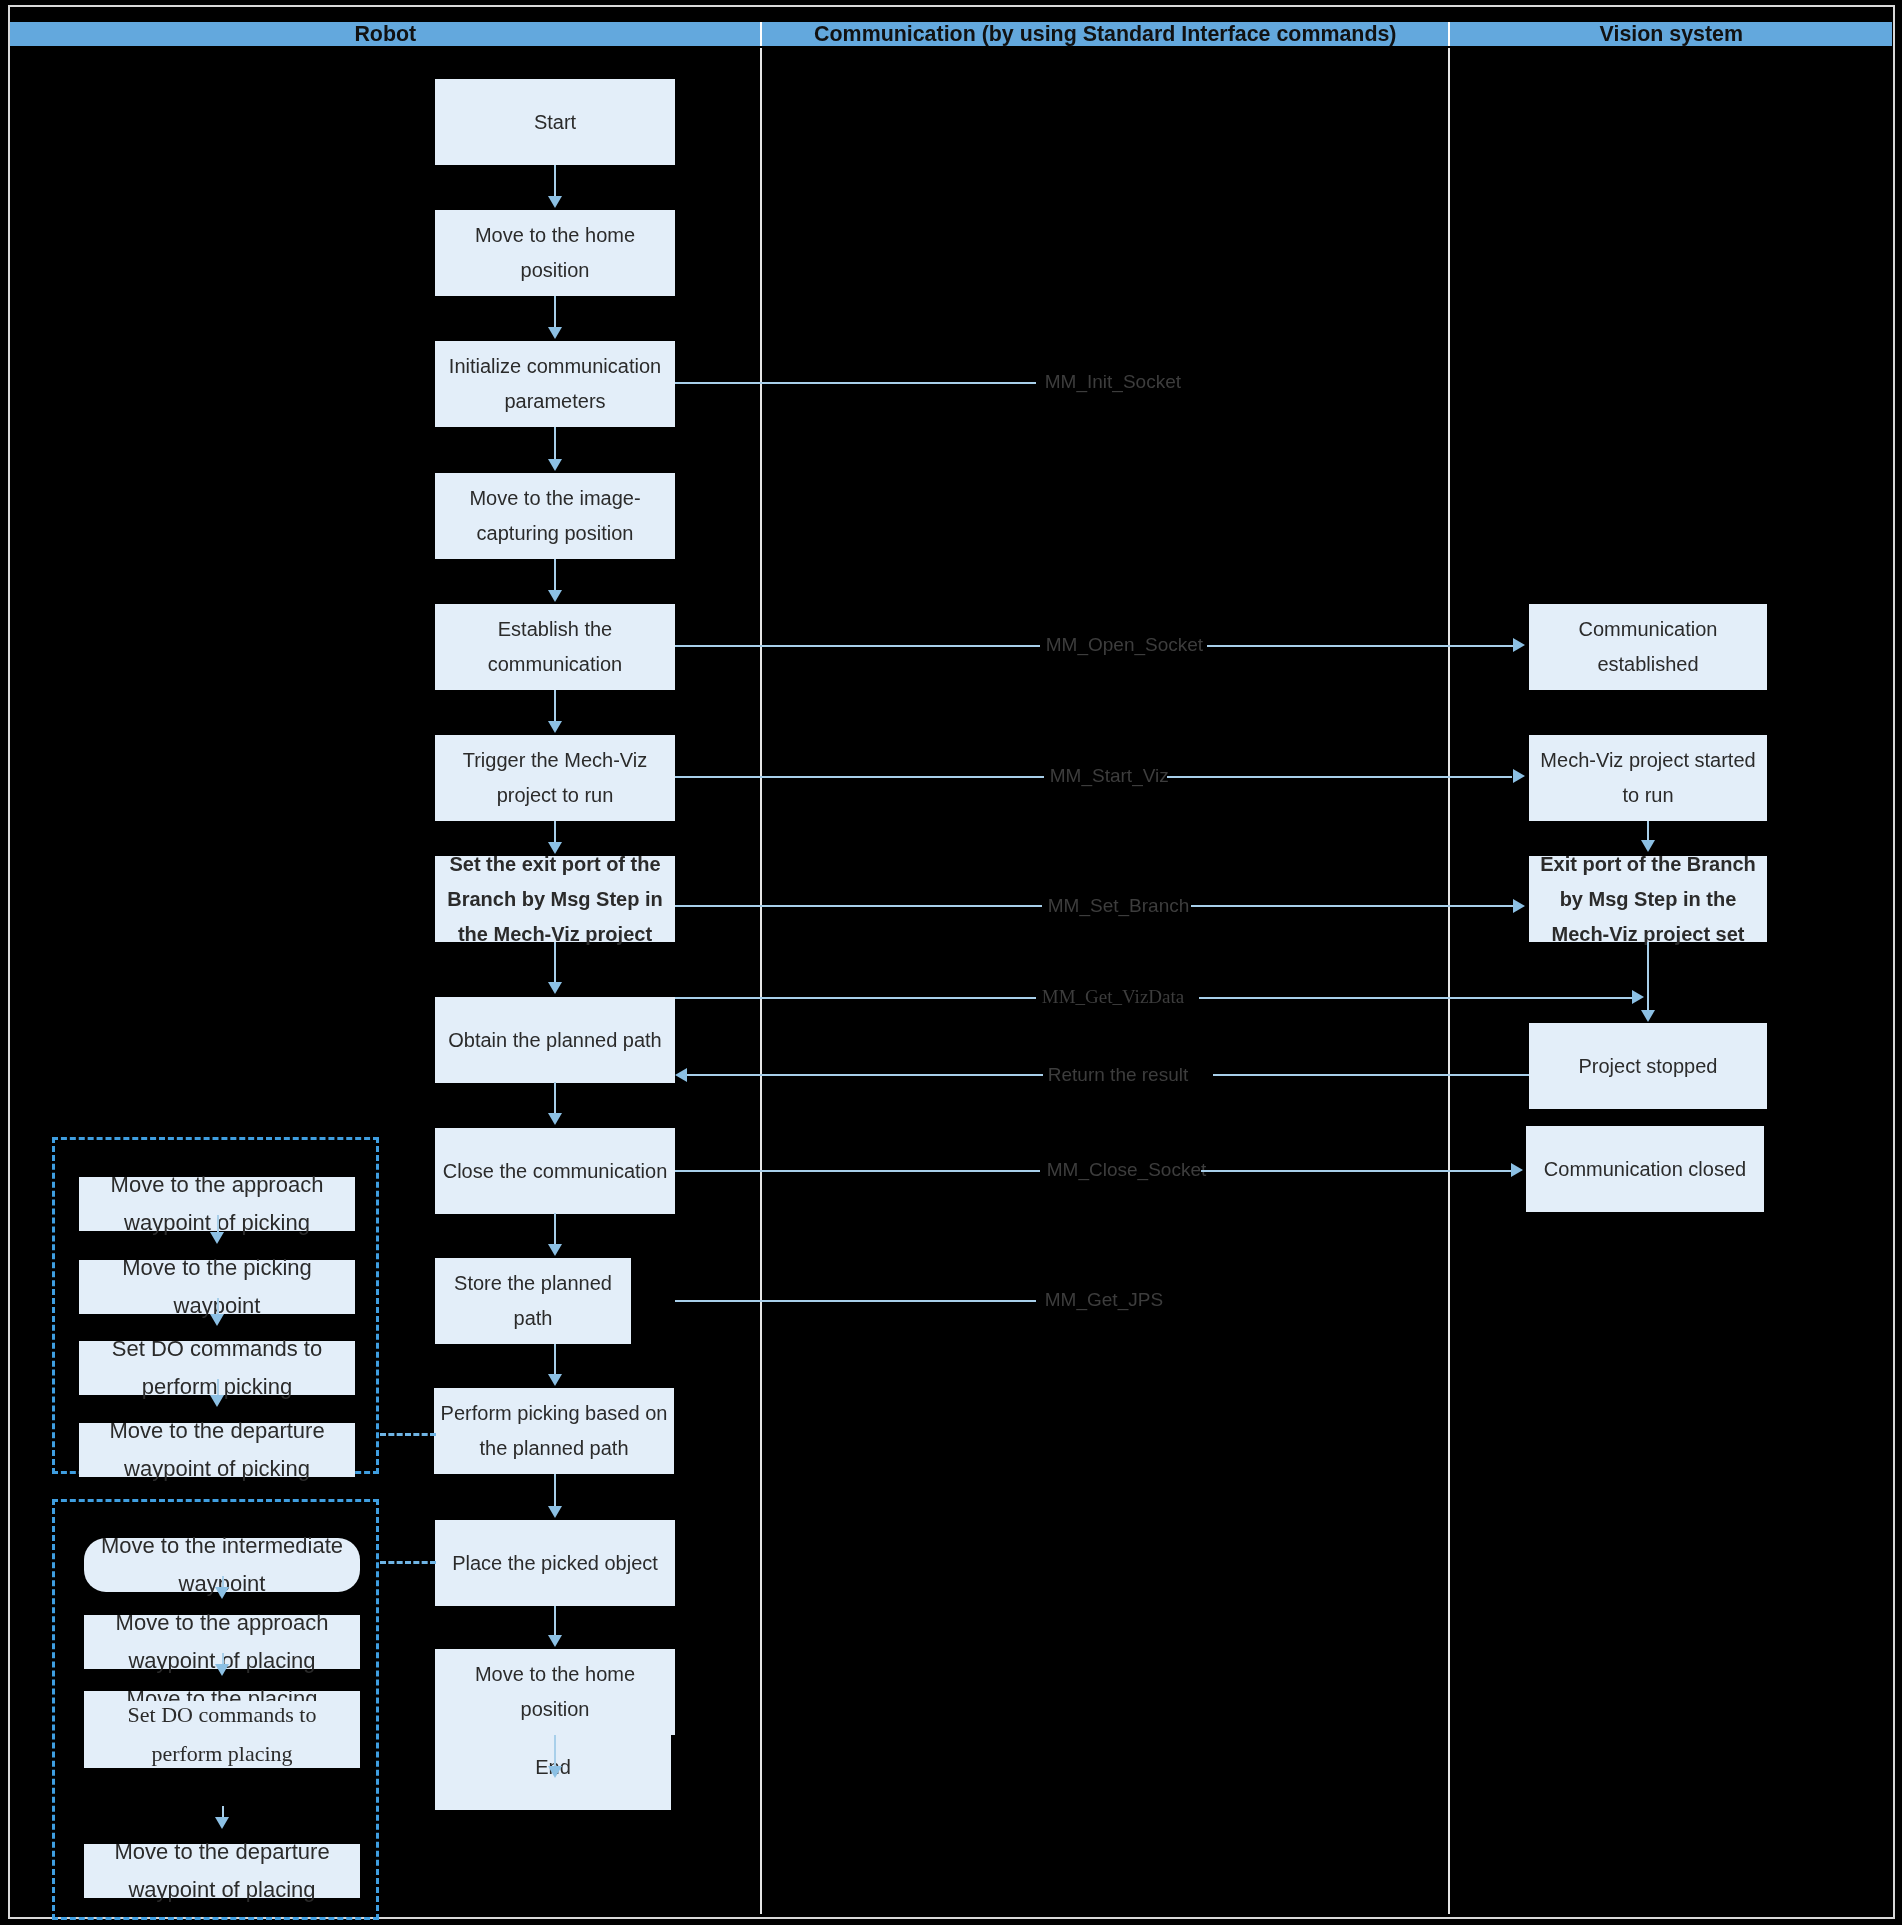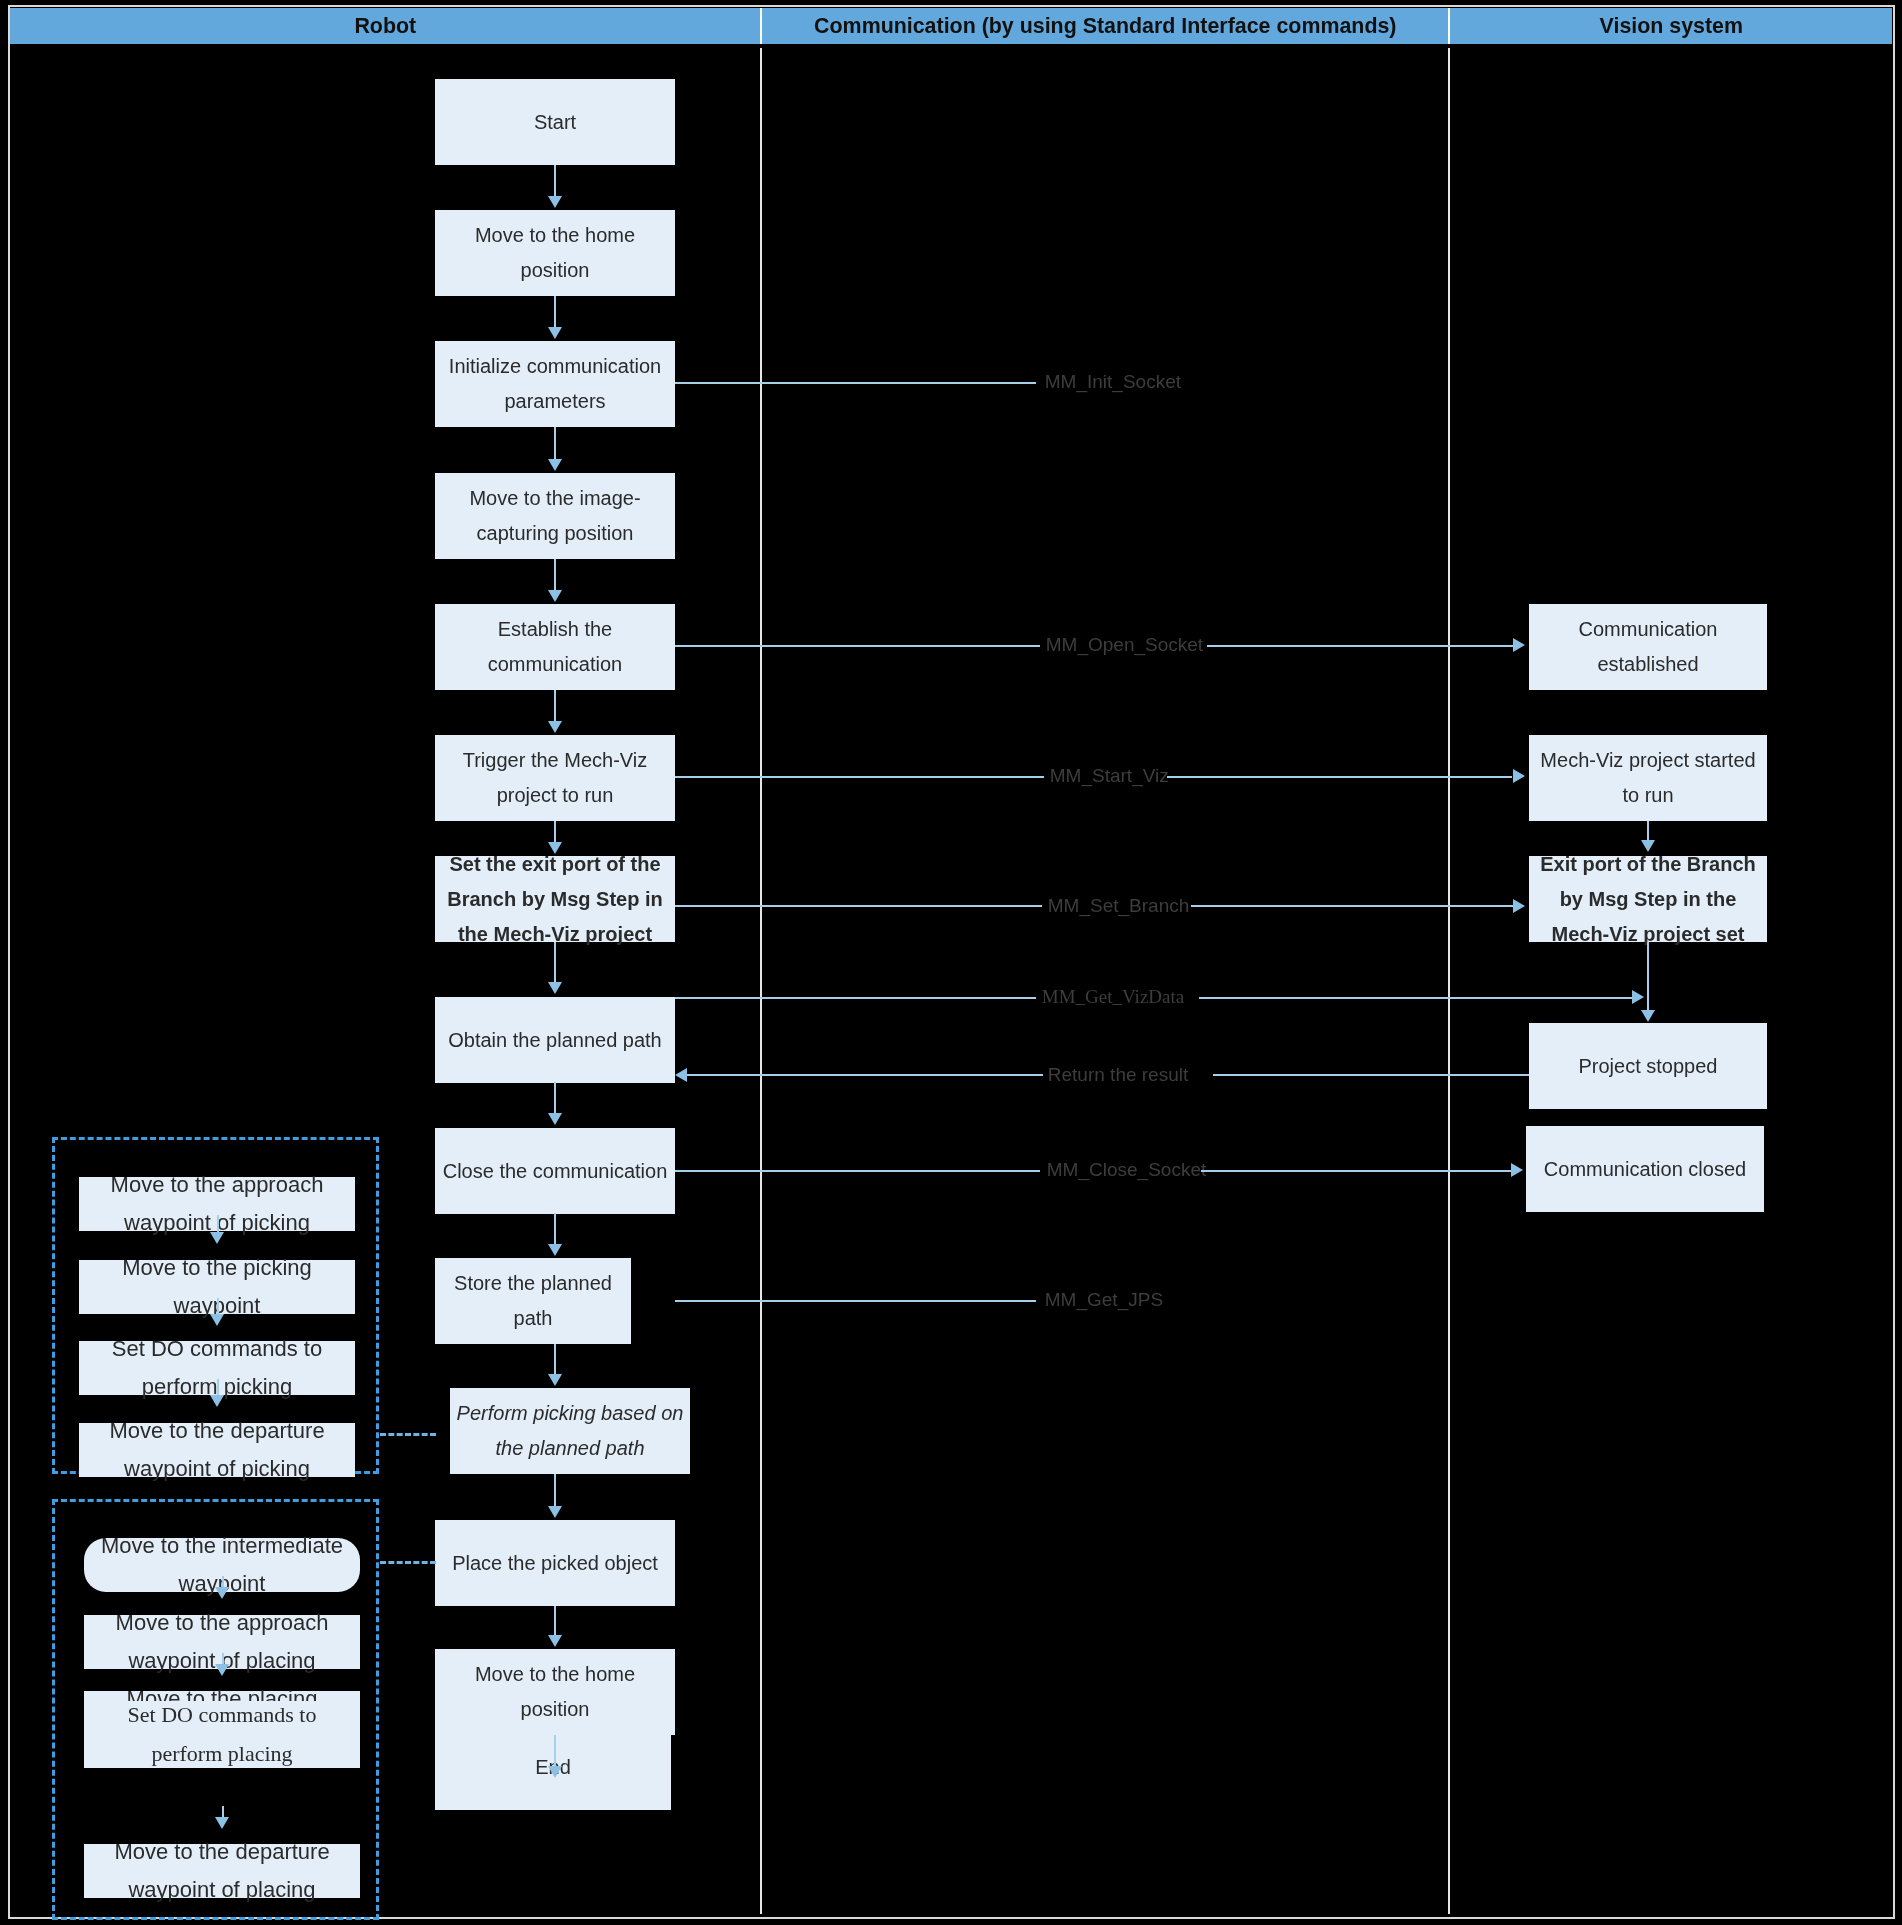--- a/index.html
+++ b/index.html
@@ -22,23 +22,23 @@
     top: 4.8px;
     width: 1887px;
     height: 1914px;
     border: 2.4px solid #d9d9d9;
     box-sizing: border-box;
   }
   
   .header-band {
     position: absolute;
     left: 10.3px;
-    top: 8px;
+    top: 22px;
     width: 1882px;
-    height: 36px;
+    height: 24px;
     display: flex;
   }
   .lane-head {
     background: #63a8dd;
     color: #111111;
     font-weight: bold;
     font-size: 21.4px;
     display: flex;
     align-items: center;
     justify-content: center;
@@ -154,21 +154,21 @@
   <div class="box" style="left:435px; top:79px; width:240px; height:86px;">Start</div>
   <div class="box" style="left:435px; top:210px; width:240px; height:86px;">Move to the home position</div>
   <div class="box" style="left:435px; top:341px; width:240px; height:86px;">Initialize communication parameters</div>
   <div class="box" style="left:435px; top:473px; width:240px; height:86px;">Move to the image-capturing position</div>
   <div class="box" style="left:435px; top:604px; width:240px; height:86px;">Establish the communication</div>
   <div class="box" style="left:435px; top:735px; width:240px; height:86px;">Trigger the Mech-Viz project to run</div>
   <div class="box bold" style="left:435px; top:856px; width:240px; height:86px;">Set the exit port of the Branch by Msg Step in the Mech-Viz project</div>
   <div class="box" style="left:435px; top:997px; width:240px; height:86px;">Obtain the planned path</div>
   <div class="box" style="left:435px; top:1128px; width:240px; height:86px;">Close the communication</div>
   <div class="box" style="left:435px; top:1258px; width:196px; height:86px;">Store the planned path</div>
-  <div class="box" style="left:450px; top:1388px; width:240px; height:86px;font-style:italic;">Perform picking based on the planned path</div>
+  <div class="box" style="left:434px; top:1388px; width:240px; height:86px;">Perform picking based on the planned path</div>
   <div class="box" style="left:435px; top:1520px; width:240px; height:86px;">Place the picked object</div>
   <div class="box" style="left:435px; top:1649px; width:240px; height:86px;">Move to the home position</div>
   <div class="box" style="left:435px; top:1724px; width:236px; height:86px;">End</div>
 
   <div class="vline" style="left:554px; top:165px; height:34px;"></div>
   <div class="arrow-d" style="left:548px; top:196px;"></div>
 
   <div class="vline" style="left:554px; top:296px; height:34px;"></div>
   <div class="arrow-d" style="left:548px; top:327px;"></div>
 

